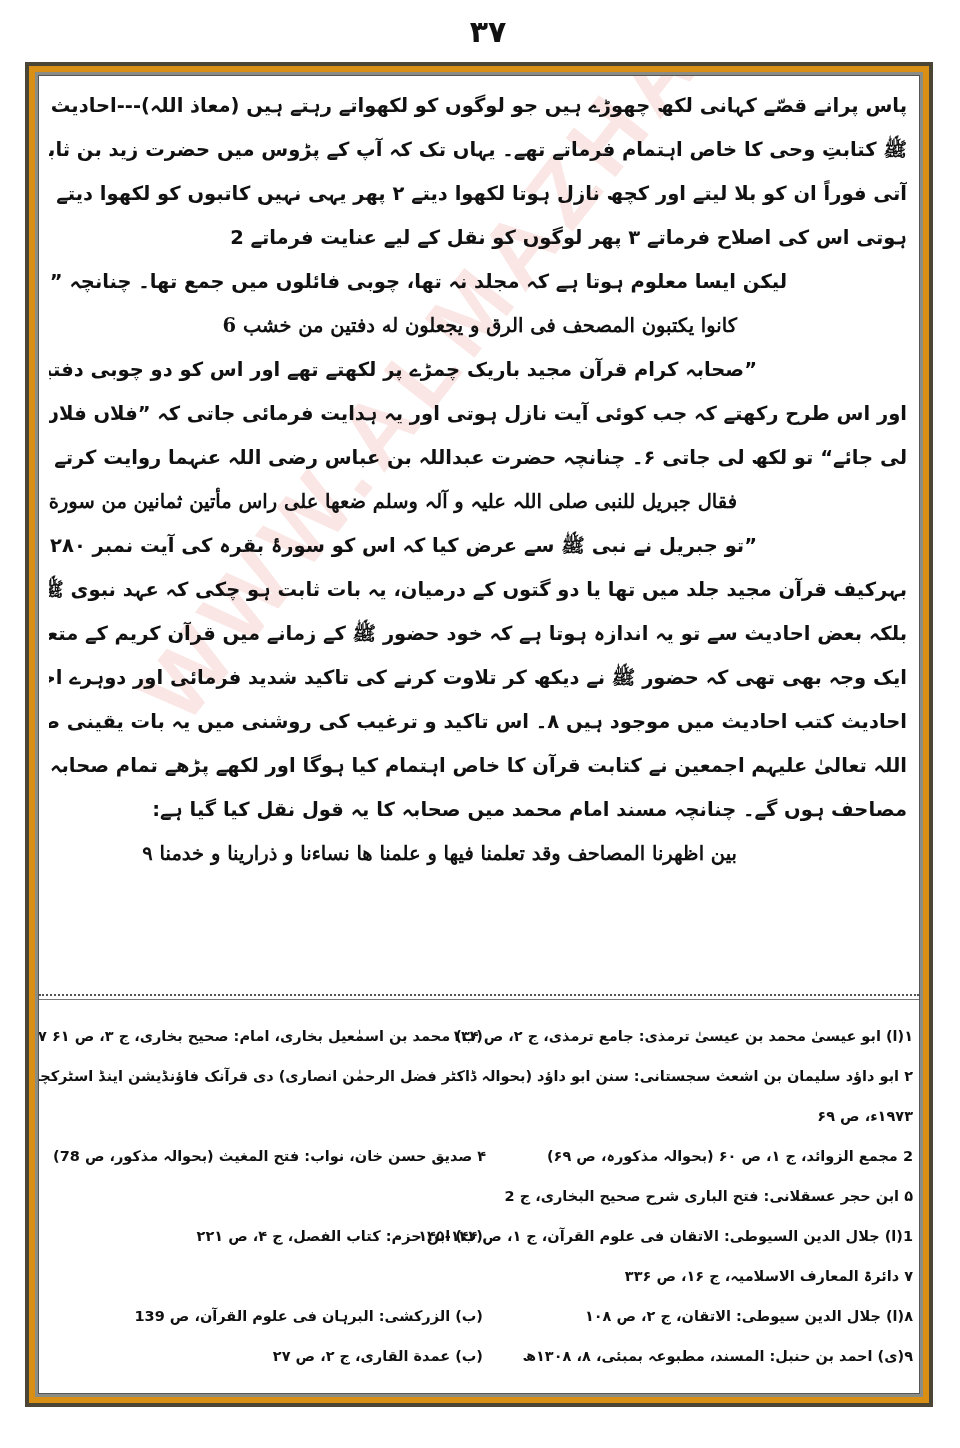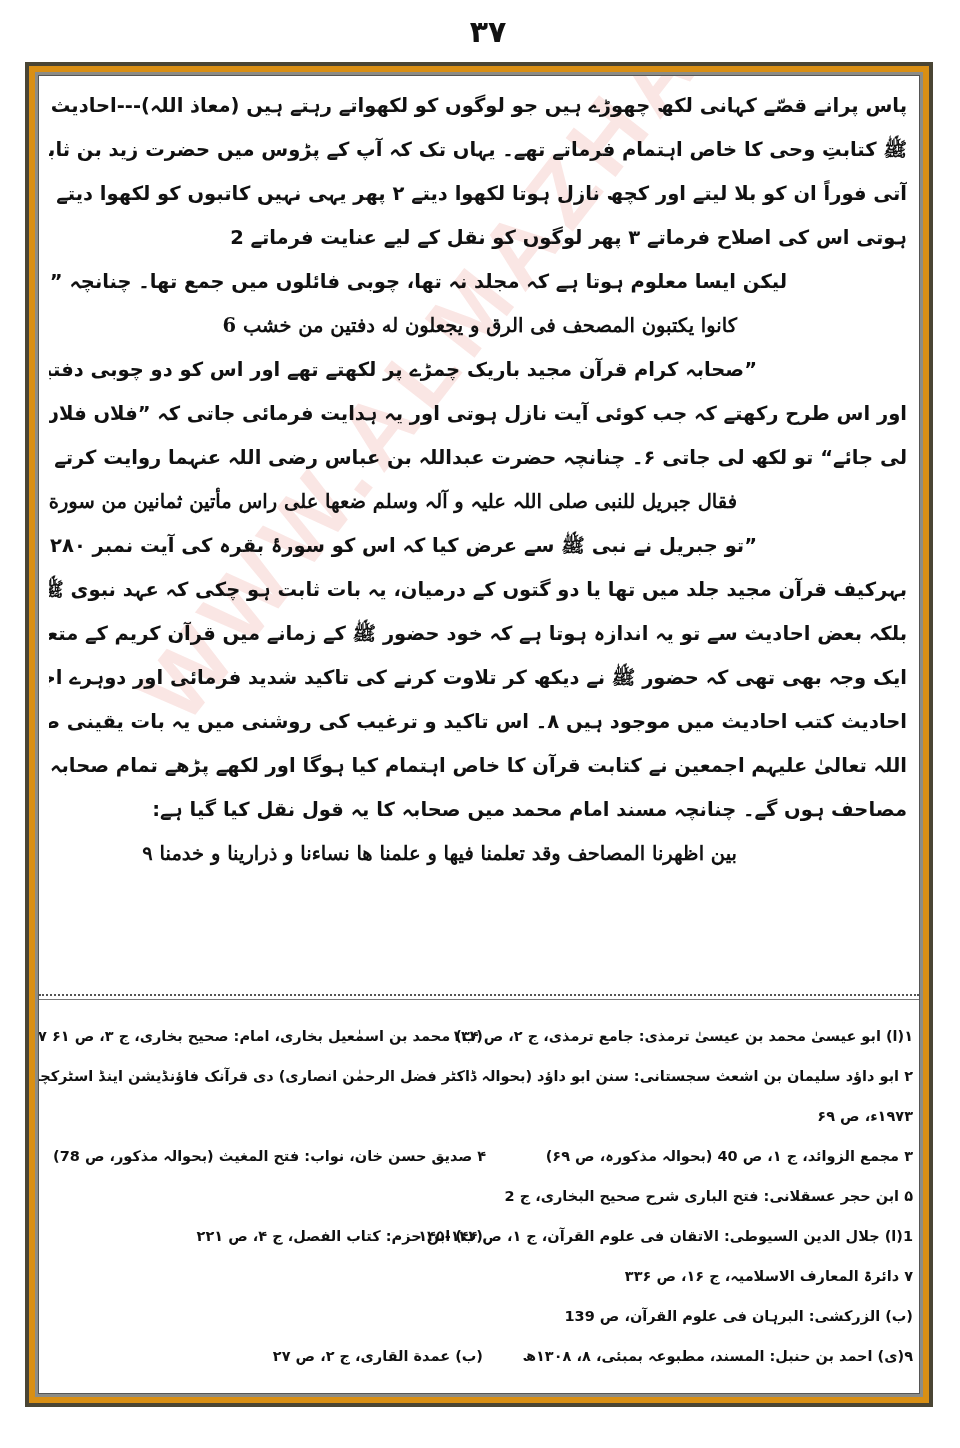--- a/index.html
+++ b/index.html
@@ -97,34 +97,35 @@
             <span class="fn-a">۱(ا) ابو عیسیٰ محمد بن عیسیٰ ترمذی: جامع ترمذی، ج ۲، ص ۱۳۴</span>
             <span class="fn-b">(ب) محمد بن اسمٰعیل بخاری، امام: صحیح بخاری، ج ۳، ص ۶۱ ۷</span>
           </div>
           <div class="fn-row">
             <span class="fn-full">۲ ابو داؤد سلیمان بن اشعث سجستانی: سنن ابو داؤد (بحوالہ ڈاکٹر فضل الرحمٰن انصاری) دی قرآنک فاؤنڈیشن اینڈ اسٹرکچر آف مسلم سوسائٹی، مطبوعہ کراچی</span>
           </div>
           <div class="fn-row">
             <span class="fn-full fn-cont">۱۹۷۳ء، ص ۶۹</span>
           </div>
           <div class="fn-row">
-            <span class="fn-a">۳ مجمع الزوائد، ج ۱، ص 40 (بحوالہ مذکورہ، ص ۶۹)</span>
+            <span class="fn-a">2 مجمع الزوائد، ج ۱، ص ۶۰ (بحوالہ مذکورہ، ص ۶۹)</span>
             <span class="fn-b">۴ صدیق حسن خان، نواب: فتح المغیث (بحوالہ مذکور، ص 78)</span>
           </div>
           <div class="fn-row">
             <span class="fn-full">۵ ابن حجر عسقلانی: فتح الباری شرح صحیح البخاری، ج 2</span>
           </div>
           <div class="fn-row">
             <span class="fn-a">1(ا) جلال الدین السیوطی: الاتقان فی علوم القرآن، ج ۱، ص ۱۴۴-۱۴۵</span>
             <span class="fn-b">(ب) ابن حزم: کتاب الفصل، ج ۴، ص ۲۲۱</span>
           </div>
           <div class="fn-row">
             <span class="fn-full">۷ دائرۃ المعارف الاسلامیہ، ج ۱۶، ص ۳۳۶</span>
           </div>
           <div class="fn-row">
+            <span class="fn-a">۸(ا) جلال الدین سیوطی: الاتقان، ج ۲، ص ۱۰۸</span>
             <span class="fn-b">(ب) الزرکشی: البرہان فی علوم القرآن، ص 139</span>
           </div>
           <div class="fn-row">
             <span class="fn-a">۹(ی) احمد بن حنبل: المسند، مطبوعہ بمبئی، ۸، ۱۳۰۸ھ</span>
             <span class="fn-b">(ب) عمدة القاری، ج ۲، ص ۲۷</span>
           </div>
         </div>
 
       </div>
     </div>

